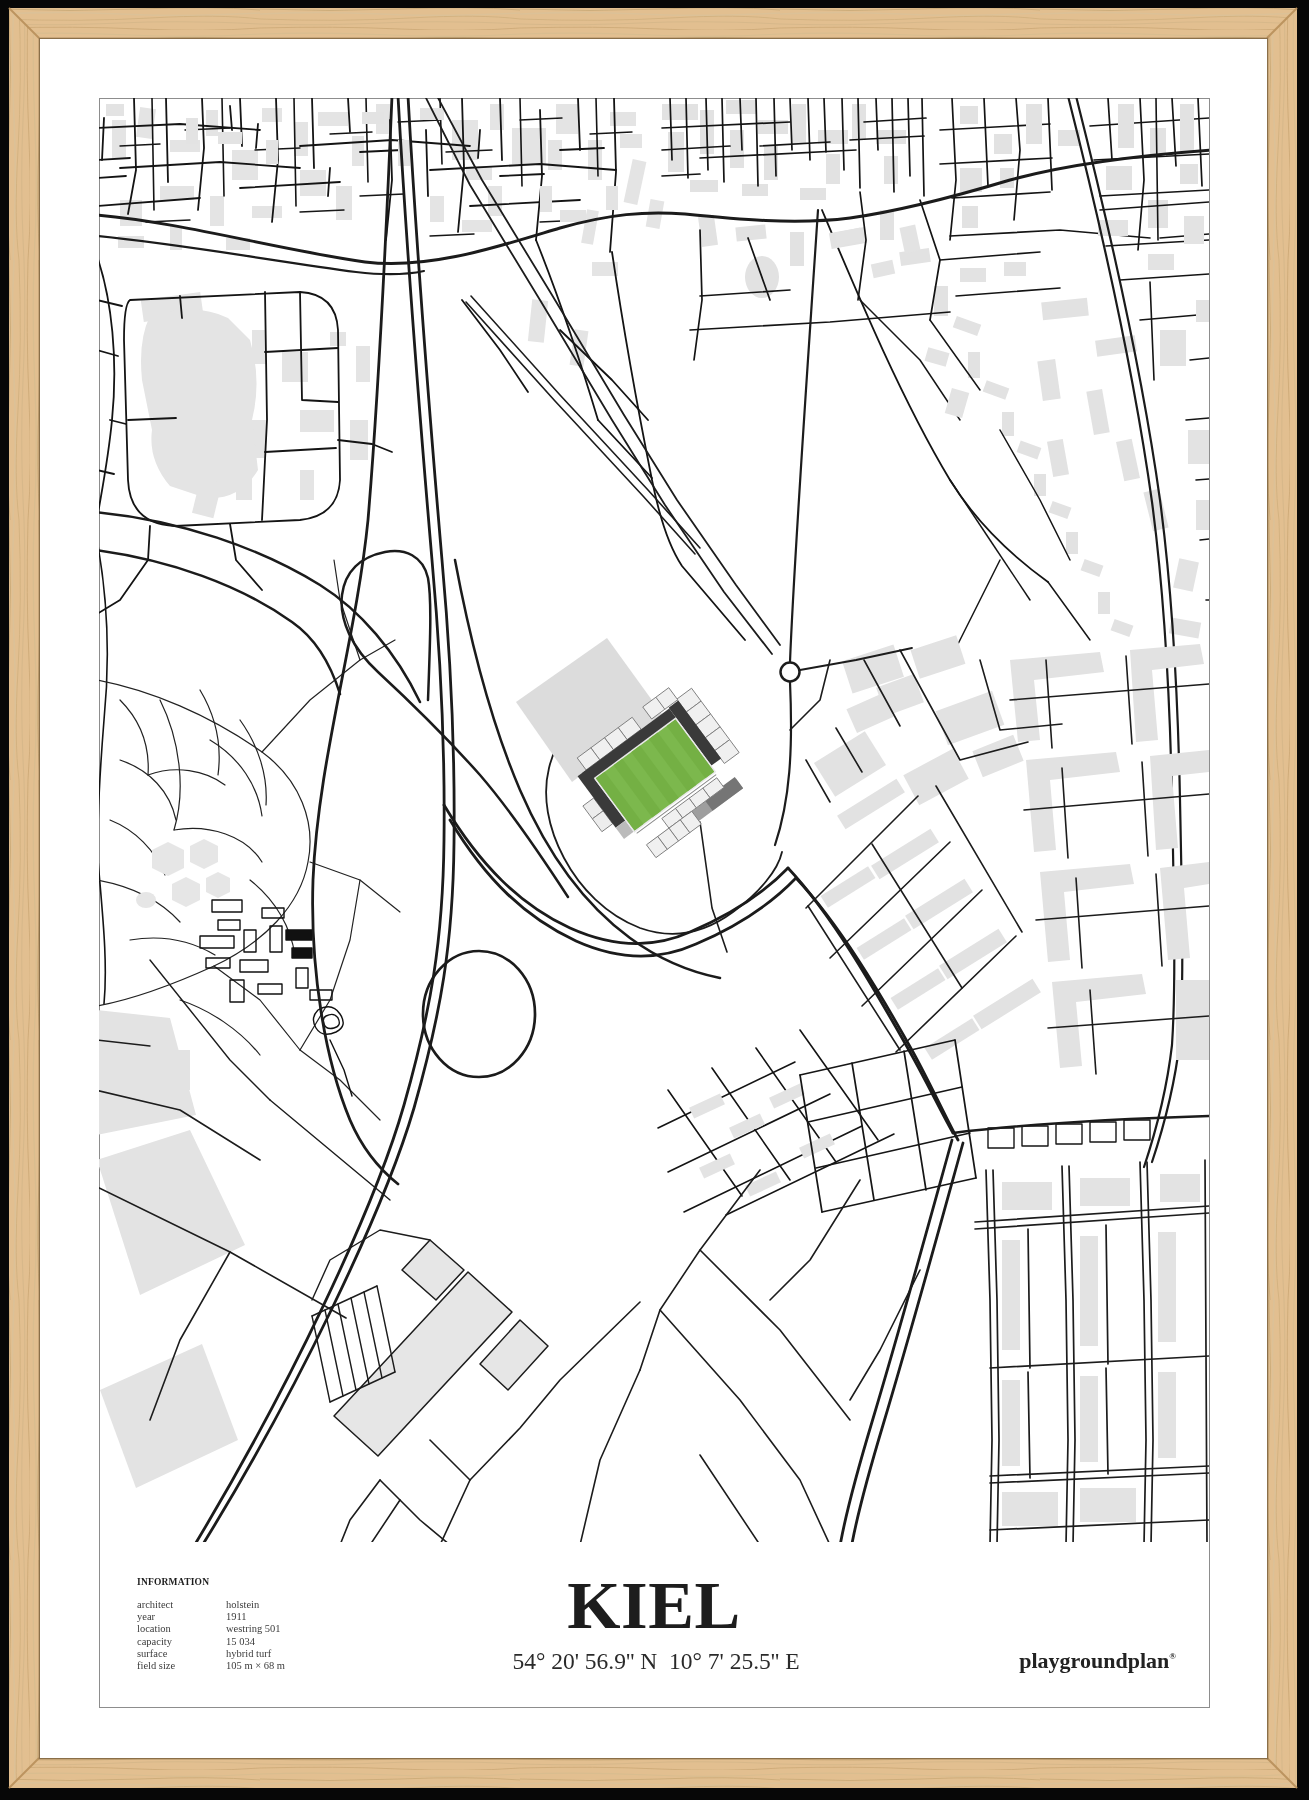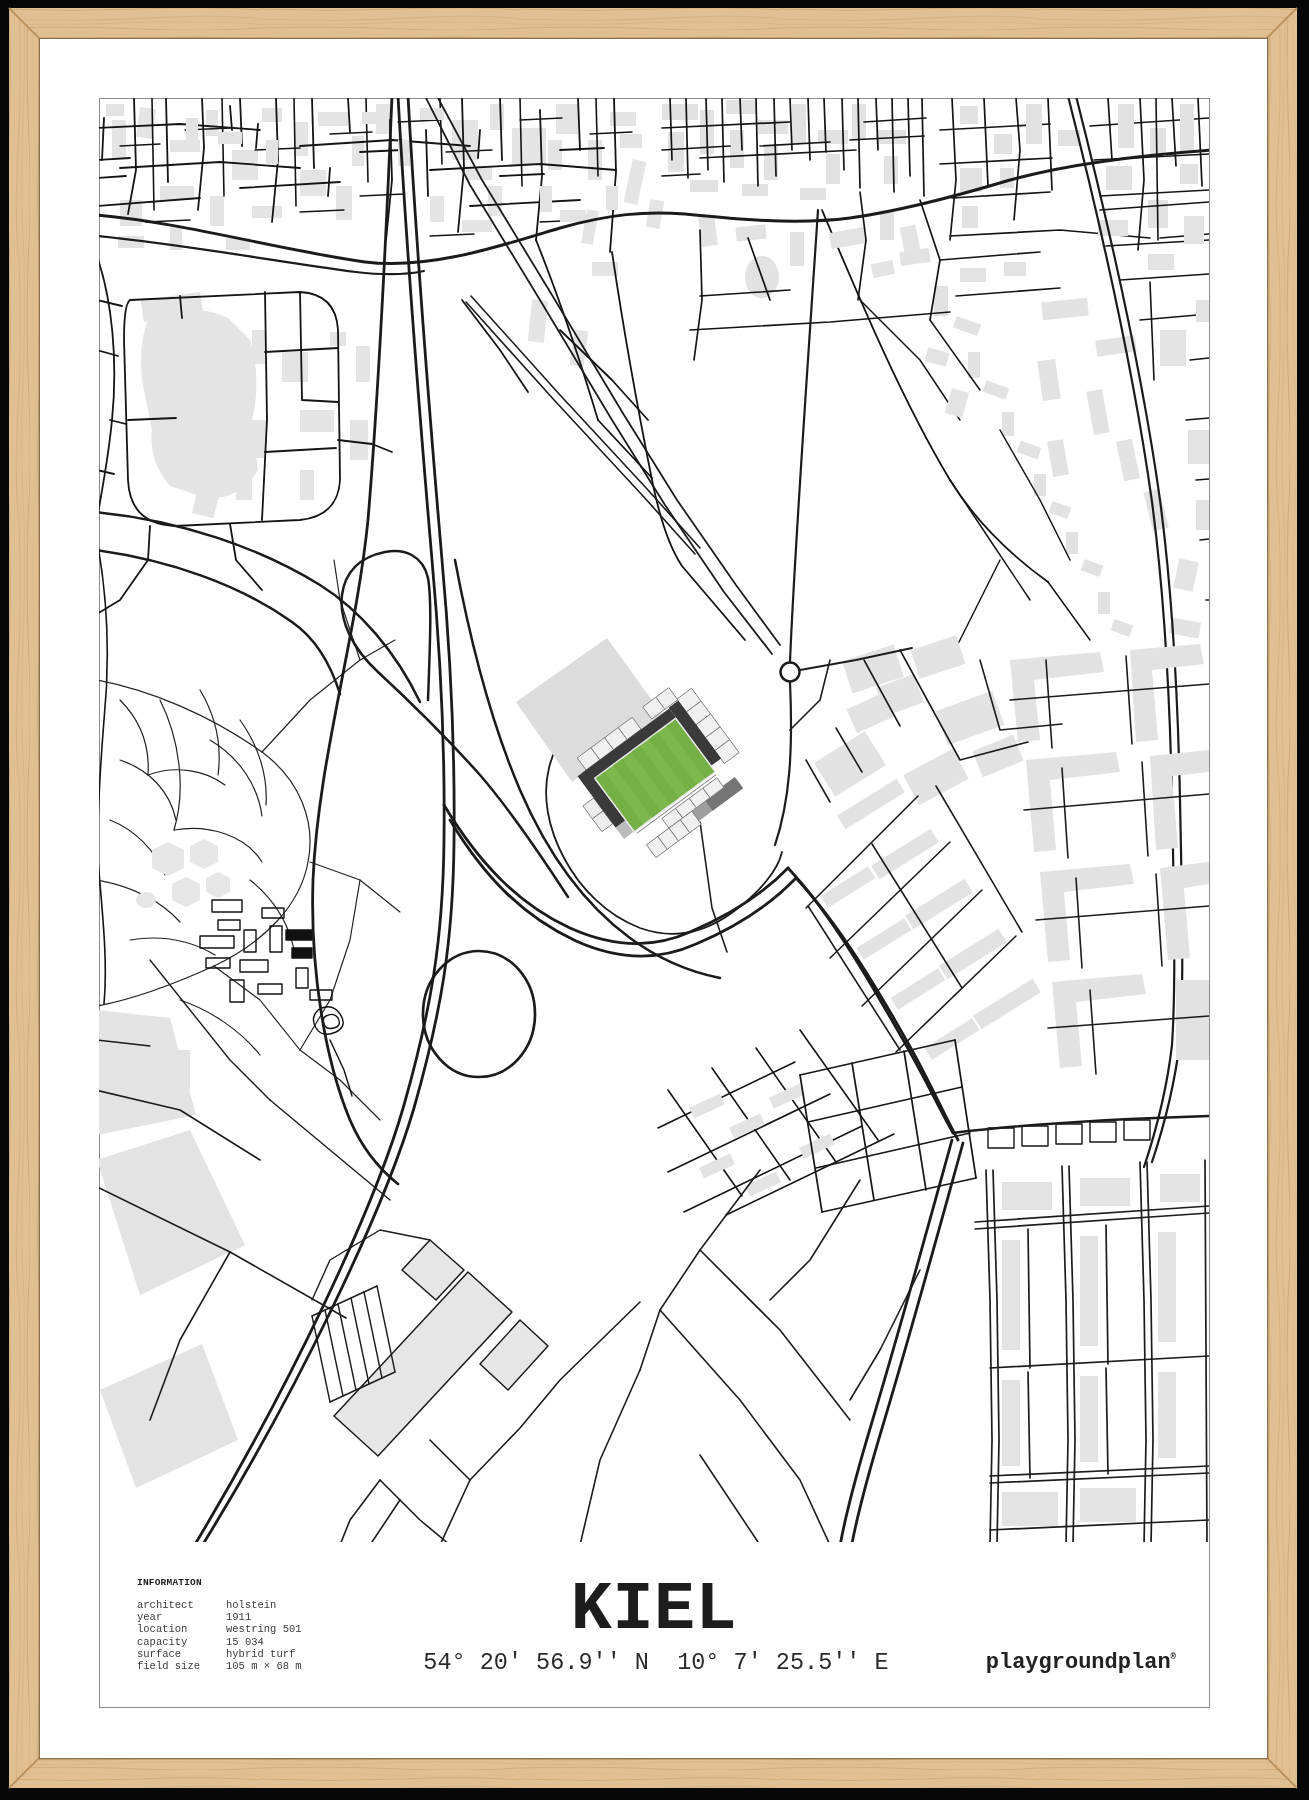--- a/index.html
+++ b/index.html
@@ -1,17 +1,17 @@
 <!DOCTYPE html>
 <html><head>
 <meta charset="utf-8">
 <style>
   html,body{margin:0;padding:0;background:#060606;}
   #page{position:relative;width:1309px;height:1800px;overflow:hidden;background:#060606;
-        font-family:Liberation Mono, monospace;text-align:right;}
+        font-family:Liberation Serif, serif;text-align:right;}
   svg{position:absolute;left:0;top:0;}
 </style>
 </head>
 <body>
 <div id="page">
 <svg width="1309" height="1800" viewBox="0 0 1309 1800">
 <defs>
 
   <pattern id="woodH" width="260" height="30" patternUnits="userSpaceOnUse">
     <rect width="260" height="30" fill="#e2bf90"></rect>

